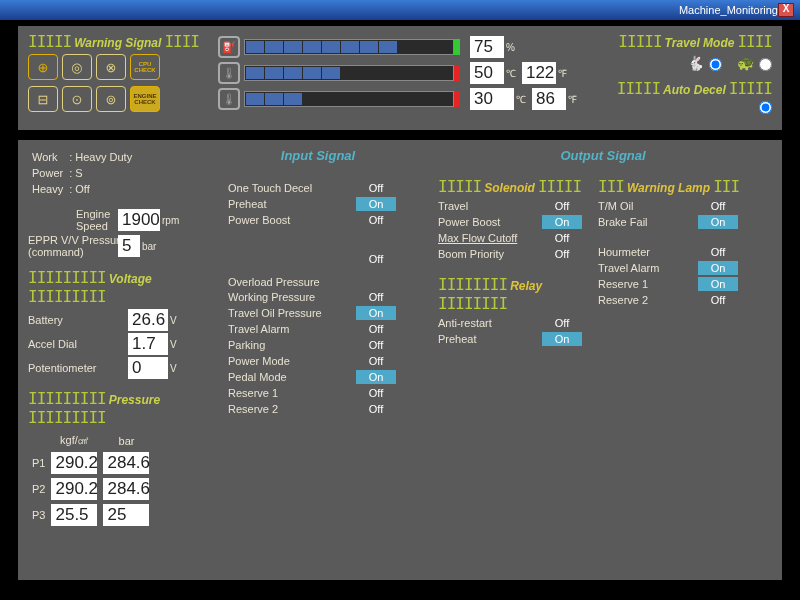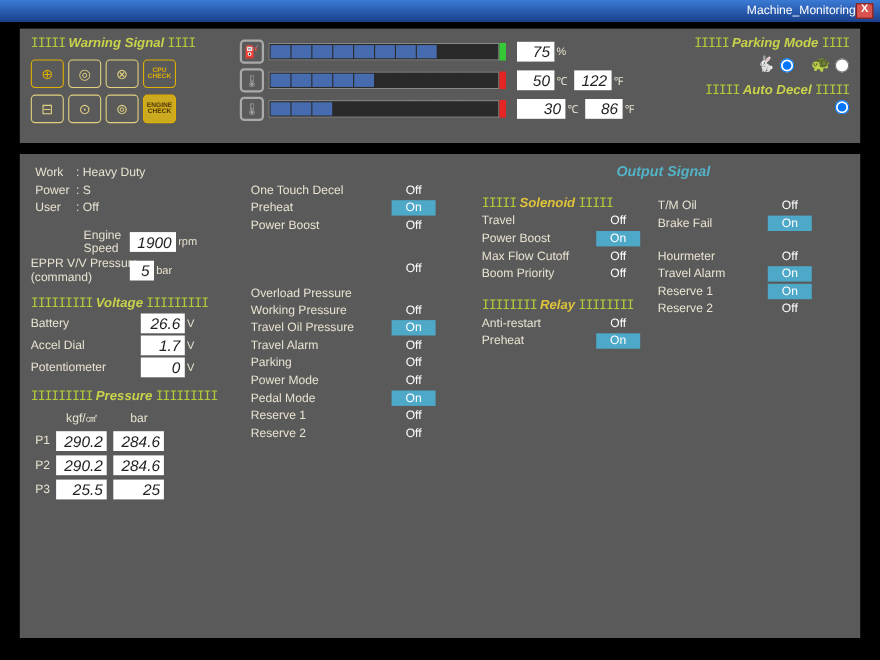--- a/index.html
+++ b/index.html
@@ -3,25 +3,25 @@
 <meta charset="utf-8">
 <style>
   * { box-sizing: border-box; margin: 0; padding: 0; }
   body { font-family: Verdana, Arial, sans-serif; font-size: 11px; color: #e8e2d0; background: #000; }
   .window { width:800px; height:600px; background:#000; position:relative; overflow:hidden; }
   .titlebar { height:20px; background: linear-gradient(#3a7bd5,#1a3f8c); color:#fff; font-size:11px; line-height:20px; padding:0 6px; display:flex; justify-content:flex-end; }
   .closebtn { width:16px; height:14px; margin-top:3px; background:#d9534f; border:1px solid #7a1a1a; font-size:10px; line-height:10px; text-align:center; color:#fff; font-weight:bold; }
   .inner { position:absolute; left:18px; top:26px; width:764px; height:558px; background:#000; }
   .top-panel { background:#5a5a5a; height:104px; position:relative; }
   .bottom-panel { background:#5a5a5a; height:440px; margin-top:10px; position:relative; overflow:hidden; }
-  .hashes { color:#b6c93a; font-family:monospace; font-size:12px; letter-spacing:-1px; }
+  .hashes { color:#b6c93a; font-family:monospace; font-size:16px; letter-spacing:-1px; }
   .sec-label { font-style:italic; font-weight:bold; color:#c9d24b; font-size:12px; }
   .sec-label-blue { font-style:italic; font-weight:bold; color:#53b3c7; font-size:13px; }
   .sec-label-yellow { font-style:italic; font-weight:bold; color:#dec33a; font-size:12px;}
-  .val-box { background:#fff; color:#222; font-size:14px; text-align:right; padding:1px 4px; display:inline-block;font-style:italic; }
+  .val-box { background:#fff; color:#222; font-size:17px; padding:1px 4px; display:inline-block; }
   .unit { font-size:10px; margin-left:2px; }
   .btn-on { background:#4ea8c7; color:#fff; width:40px; text-align:center; font-size:11px; padding:1px 0; display:inline-block;}
   .btn-off { background:transparent; color:#fff; font-size:11px; width:40px; text-align:center; padding:1px 0; display:inline-block;}
   .icon-box { width:30px; height:26px; border:1px solid #e0d080; border-radius:4px; display:inline-flex; align-items:center; justify-content:center; margin-right:4px; font-size:13px; color:#e0d080; }
   .icon-box.red { border-color:#e0b000; color:#e0b000;}
   .engine-check { border:1px solid #e0b000; border-radius:4px; width:30px; height:26px; display:inline-flex; align-items:center; justify-content:center; color:#e0b000; font-size:6px; text-align:center; line-height:6px; font-weight:bold;}
   .gauge-row { display:flex; align-items:center; margin-bottom:4px; }
   .gauge-icon { width:22px; height:22px; border:2px solid #aaa; border-radius:4px; margin-right:4px; font-size:11px; color:#aaa; display:flex; align-items:center; justify-content:center;}
   .bar { width:210px; height:16px; background:#2a2a2a; border:1px solid #888; display:flex; align-items:center; padding:1px;}
   .seg { width:18px; height:12px; margin-right:1px; background:#466caf;}
@@ -124,21 +124,21 @@
           <span class="val-box" style="width:44px;">30</span>
           <span class="unit">℃</span>
           <span style="width:6px;"></span>
           <span class="val-box" style="width:34px;">86</span>
           <span class="unit">℉</span>
         </div>
       </div>
 
       <div style="position:absolute; right:10px; top:6px; text-align:right;">
         <span class="hashes">IIIII</span>
-        <span class="sec-label">Parking Mode</span>
+        <span class="sec-label">Travel Mode</span>
         <span class="hashes">IIII</span>
         <div style="margin-top:4px; color:#fff; font-size:14px;">
           <span>🐇</span>
           <input type="radio" checked="" style="vertical-align: middle;">
           <span style="width:8px;display:inline-block;"></span>
           <span>🐢</span>
           <input type="radio" style="vertical-align: middle;">
         </div>
         <div style="margin-top:8px;">
           <span class="hashes">IIIII</span>
@@ -156,21 +156,21 @@
           <tbody>
               <tr>
                 <td>Work</td>
                 <td>: Heavy Duty</td>
               </tr>
           <tr>
                 <td>Power</td>
                 <td>: S</td>
               </tr>
           <tr>
-                <td>User</td>
+                <td>Heavy</td>
                 <td>: Off</td>
               </tr>
         </tbody>
           </table>
         <div style="height:10px;"></div>
         <div class="row">
             <span style="width:90px;padding-left:48px;">Engine Speed</span>
             <span class="val-box" style="width:42px;">1900</span>
             <span class="unit">rpm</span>
           </div>
@@ -218,20 +218,21 @@
           <tr>
                 <td>P3</td>
                 <td><span class="val-box" style="width:46px;">25.5</span></td>
                 <td><span class="val-box" style="width:46px;">25</span></td>
               </tr>
         </tbody>
           </table>
       </div>
 
       <div style="position:absolute; left:210px; top:8px; width:180px;">
+        <div style="text-align:center;" class="sec-label-blue">Input Signal</div>
         <div id="input-rows" style="margin-top:18px;">
             <div class="row">
               <span style="width: 128px;">One Touch Decel</span>
               <span class="btn-off">Off</span>
             </div>
             <div class="row">
               <span style="width: 128px;">Preheat</span>
               <span class="btn-on">On</span>
             </div>
             <div class="row">
@@ -285,41 +286,42 @@
             <div id="sol-rows" style="margin-top:3px;">
                 <div class="row">
                   <span style="width: 104px;">Travel</span>
                   <span class="btn-off">Off</span>
                 </div>
                 <div class="row">
                   <span style="width: 104px;">Power Boost</span>
                   <span class="btn-on">On</span>
                 </div>
                 <div class="row">
-                  <span style="width: 104px;">Max Flow Cutoff</span>
+                  <span style="width: 104px; text-decoration: underline;">Max Flow Cutoff</span>
                   <span class="btn-off">Off</span>
                 </div>
                 <div class="row">
                   <span style="width: 104px;">Boom Priority</span>
                   <span class="btn-off">Off</span>
                 </div>
               </div>
             <div style="margin-top:14px;"><span class="hashes">IIIIIIII</span> <span class="sec-label-yellow">Relay</span> <span class="hashes">IIIIIIII</span></div>
             <div id="rel-rows" style="margin-top:3px;">
                 <div class="row">
                   <span style="width: 104px;">Anti-restart</span>
                   <span class="btn-off">Off</span>
                 </div>
                 <div class="row">
                   <span style="width: 104px;">Preheat</span>
                   <span class="btn-on">On</span>
                 </div>
               </div>
           </div>
           <div style="width:170px;">
+            <div><span class="hashes">III</span> <span class="sec-label-yellow">Warning Lamp</span> <span class="hashes">III</span></div>
             <div id="wl-rows" style="margin-top:3px;">
                 <div class="row">
                   <span style="width: 100px;">T/M Oil</span>
                   <span class="btn-off">Off</span>
                 </div>
                 <div class="row">
                   <span style="width: 100px;">Brake Fail</span>
                   <span class="btn-on">On</span>
                 </div>
               </div>

